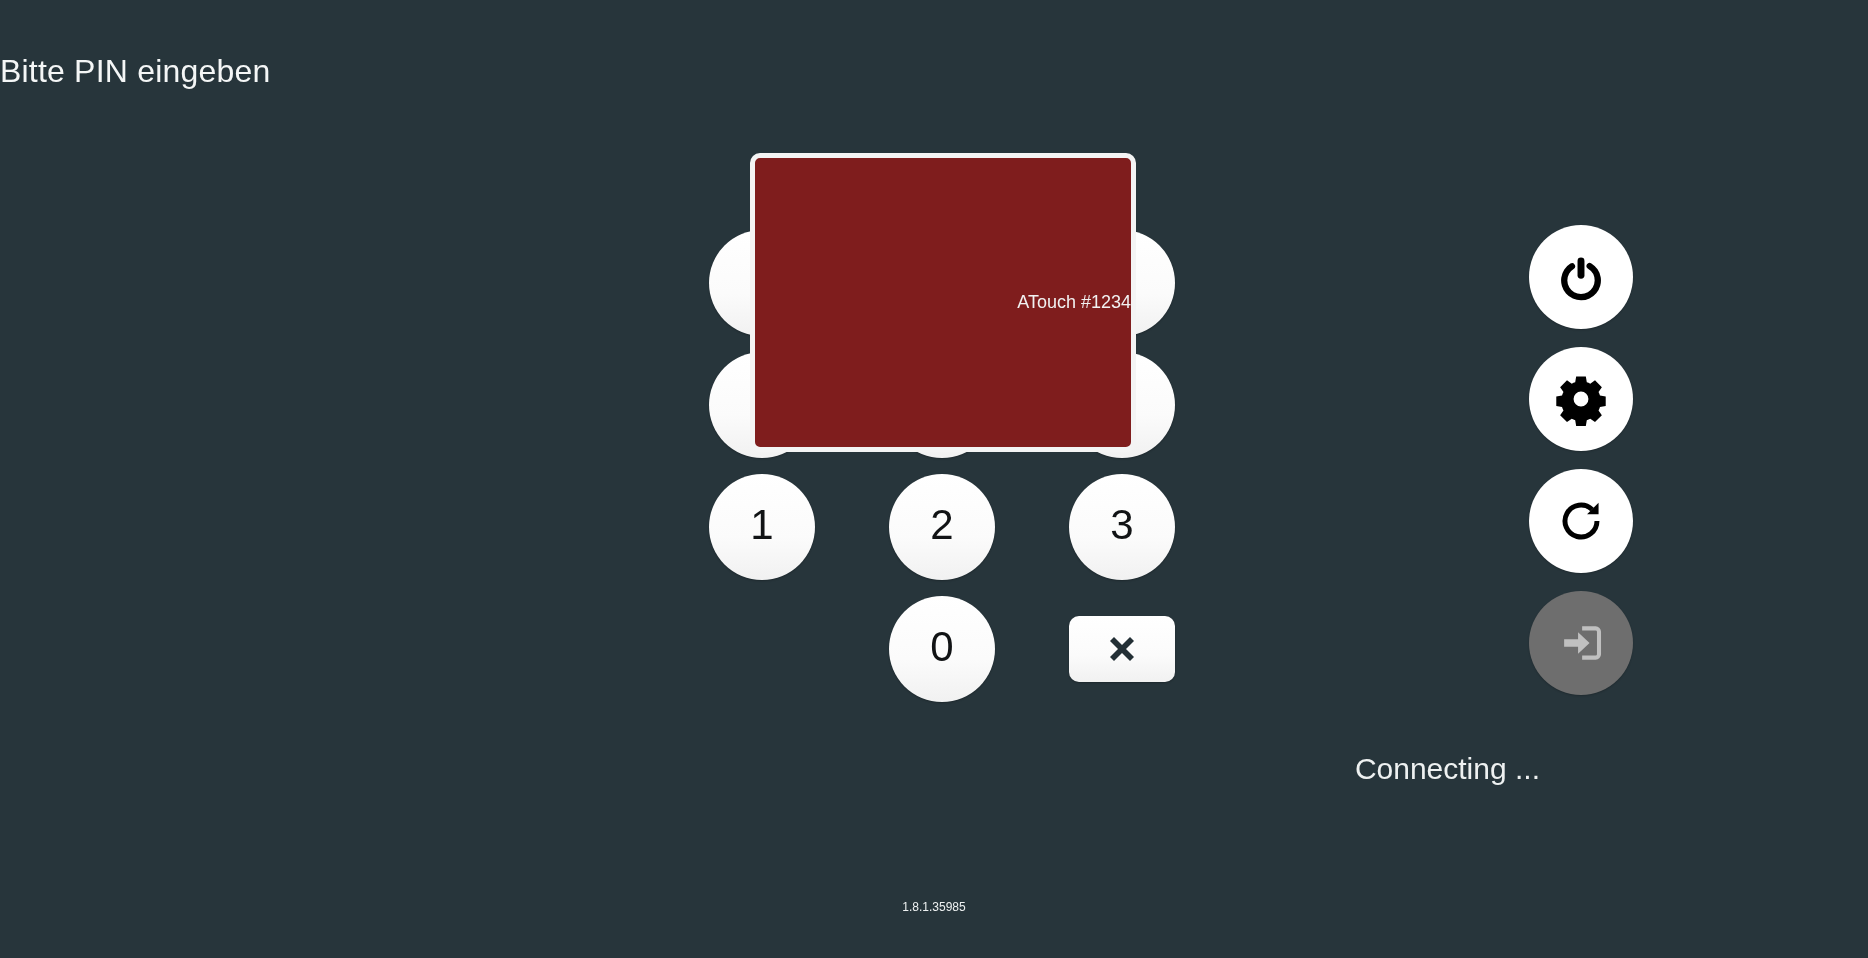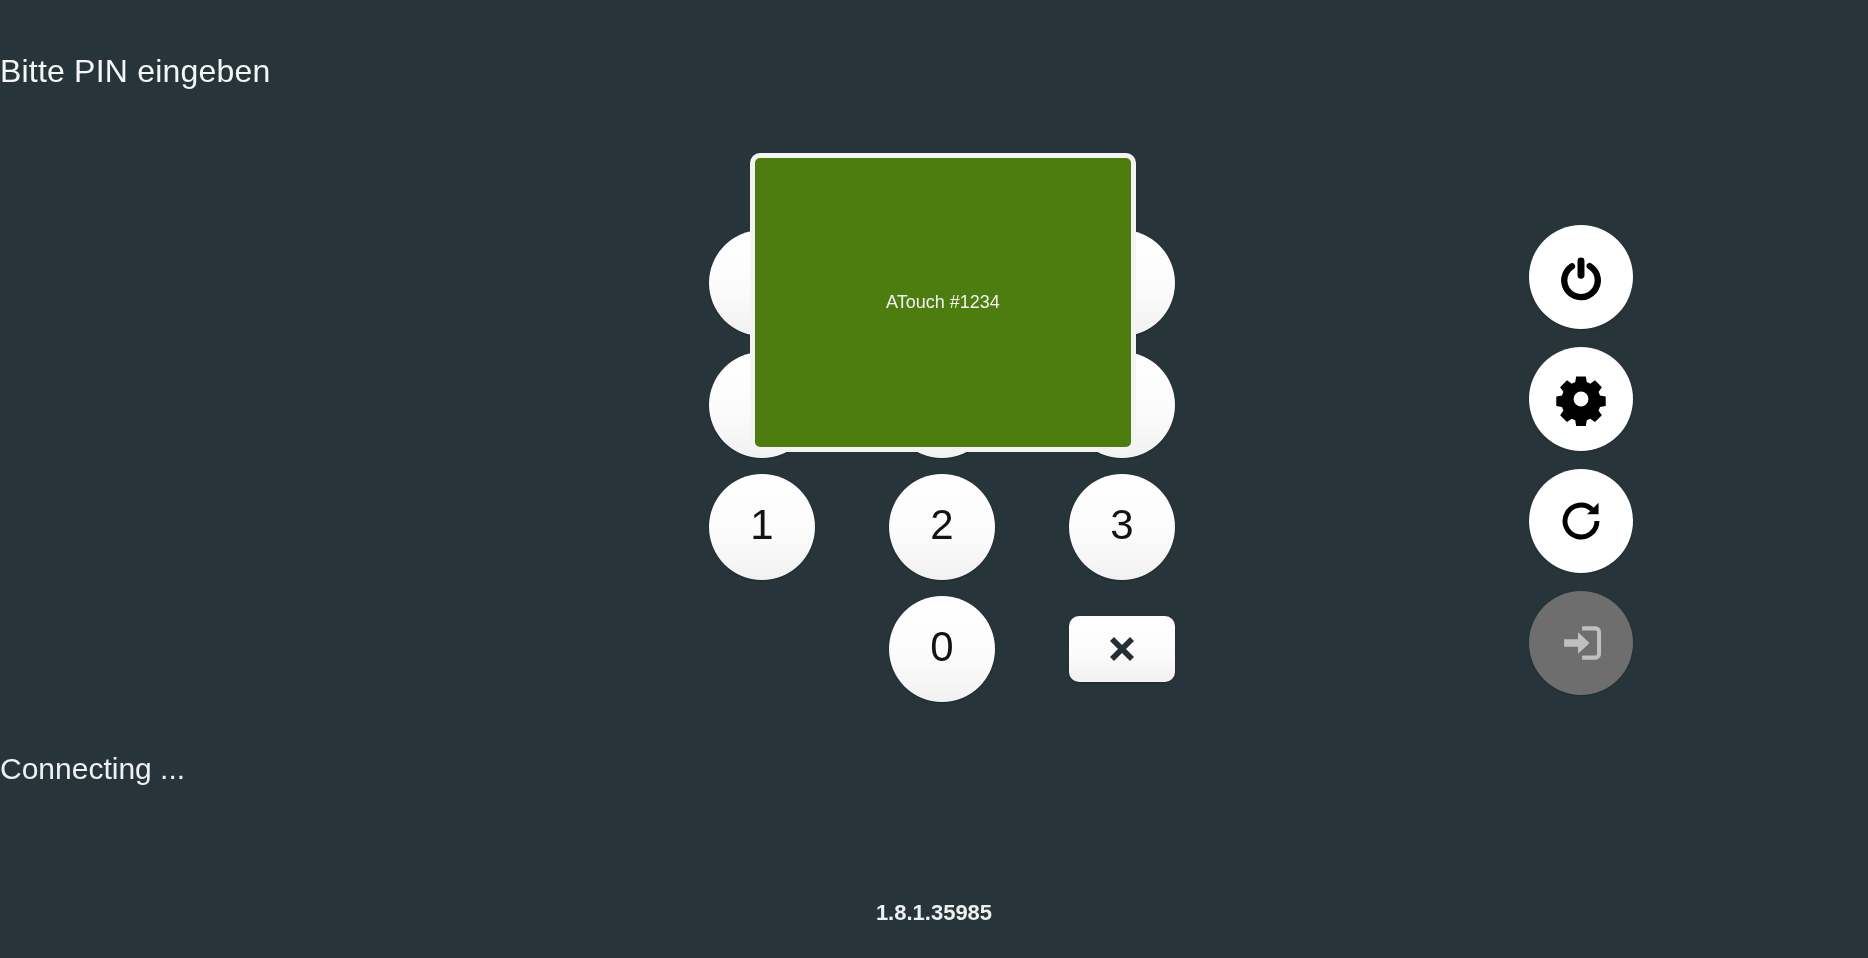--- a/index.html
+++ b/index.html
@@ -79,26 +79,26 @@
 
   .key .x-glyph {
     display: block;
     width: 44px;
     height: 44px;
   }
 
   
   .panel {
     position: absolute;
-    background: #4d7c0f;
+    background: #7f1d1d;
     border: 5px solid #f4f4f4;
     border-radius: 10px;
     display: flex;
     align-items: center;
-    justify-content: center;
+    justify-content: flex-end;
     color: #f1f1f1;
     font-size: 18px;
     cursor: pointer;
   }
 
   .panel-device {
     left: 750px;
     top: 153px;
     width: 386px;
     height: 299px;
@@ -110,35 +110,34 @@
     width: 386px;
     height: 290px;
   }
 
   
   .status {
     position: absolute;
     top: 752px;
     left: 0;
     width: 1540px;
-    text-align: left;
+    text-align: right;
     font-size: 30px;
     color: #eef1f1;
   }
 
   
   .version {
     position: absolute;
     top: 900px;
     left: 0;
     width: 1868px;
     text-align: center;
-    font-size: 22px;
+    font-size: 12px;
     color: #eef1f1;
-    font-weight: bold;
   }
 
   
   .action-rail {
     position: absolute;
     left: 1476px;
     top: 225px;
     width: 210px;
     display: flex;
     flex-direction: column;

